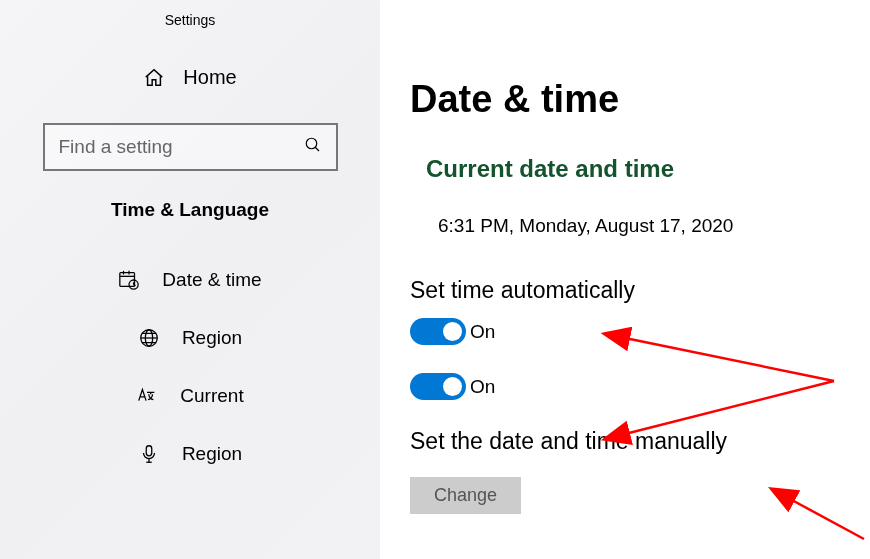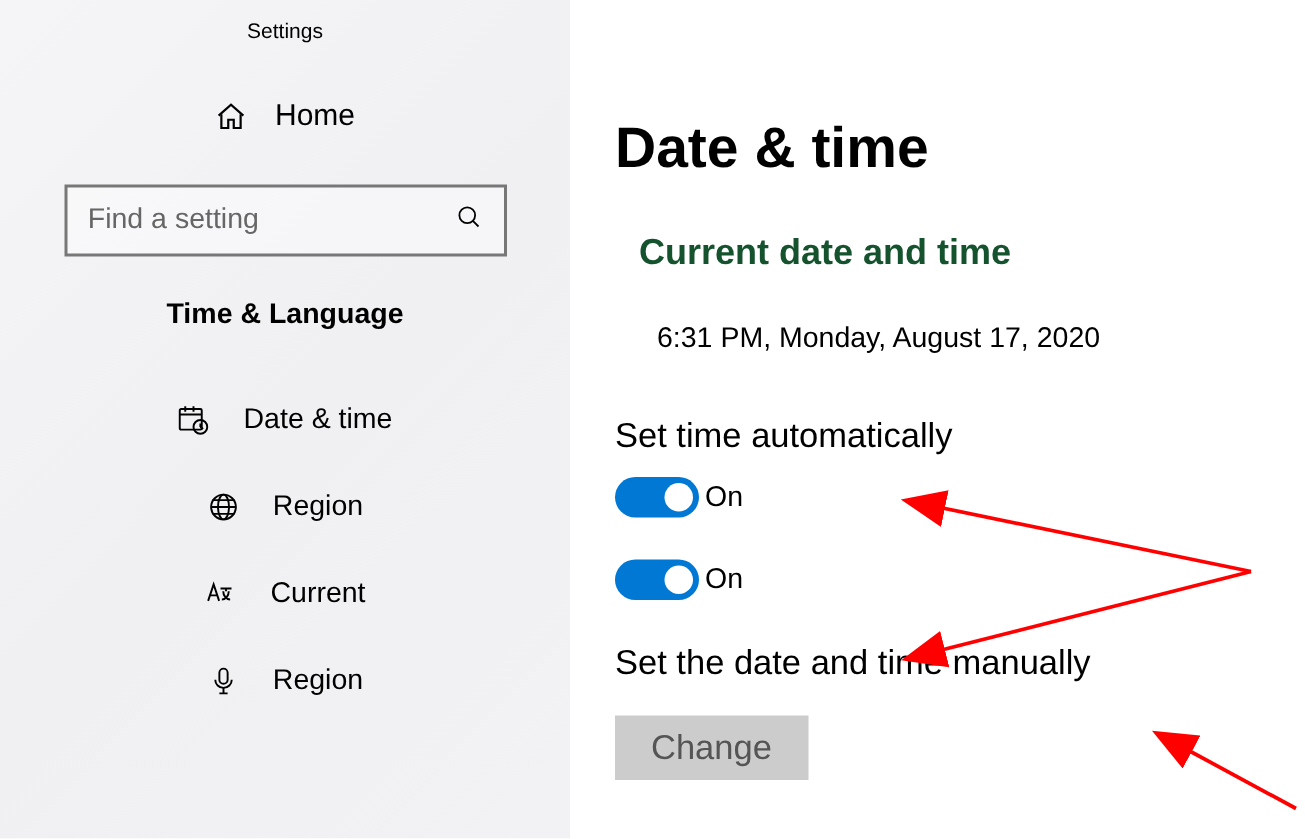--- a/index.html
+++ b/index.html
@@ -140,21 +140,21 @@
       top: 4px;
     }
     .toggle-text {
       font-size: 19px;
       color: #000;
     }
     .change-btn {
       background: #ccc;
       border: none;
       padding: 8px 24px;
-      font-size: 23px;
+      font-size: 18px;
       color: #555;
       cursor: default;
       margin-top: 8px;
     }
     .arrow-overlay {
       position: absolute;
       pointer-events: none;
       top: 0;
       left: 0;
     }

